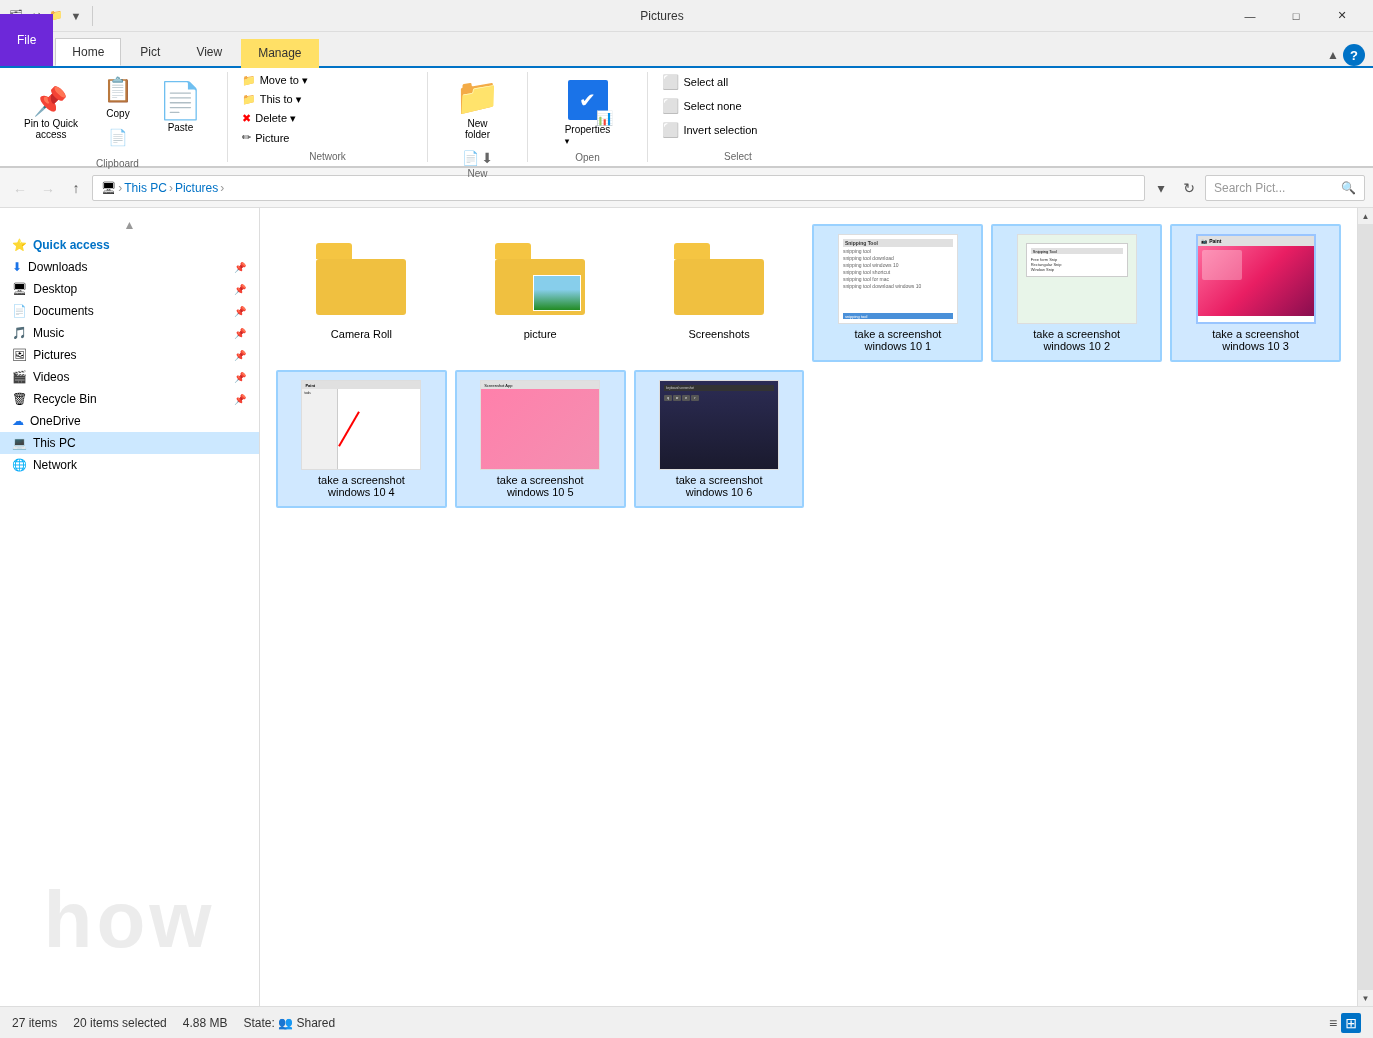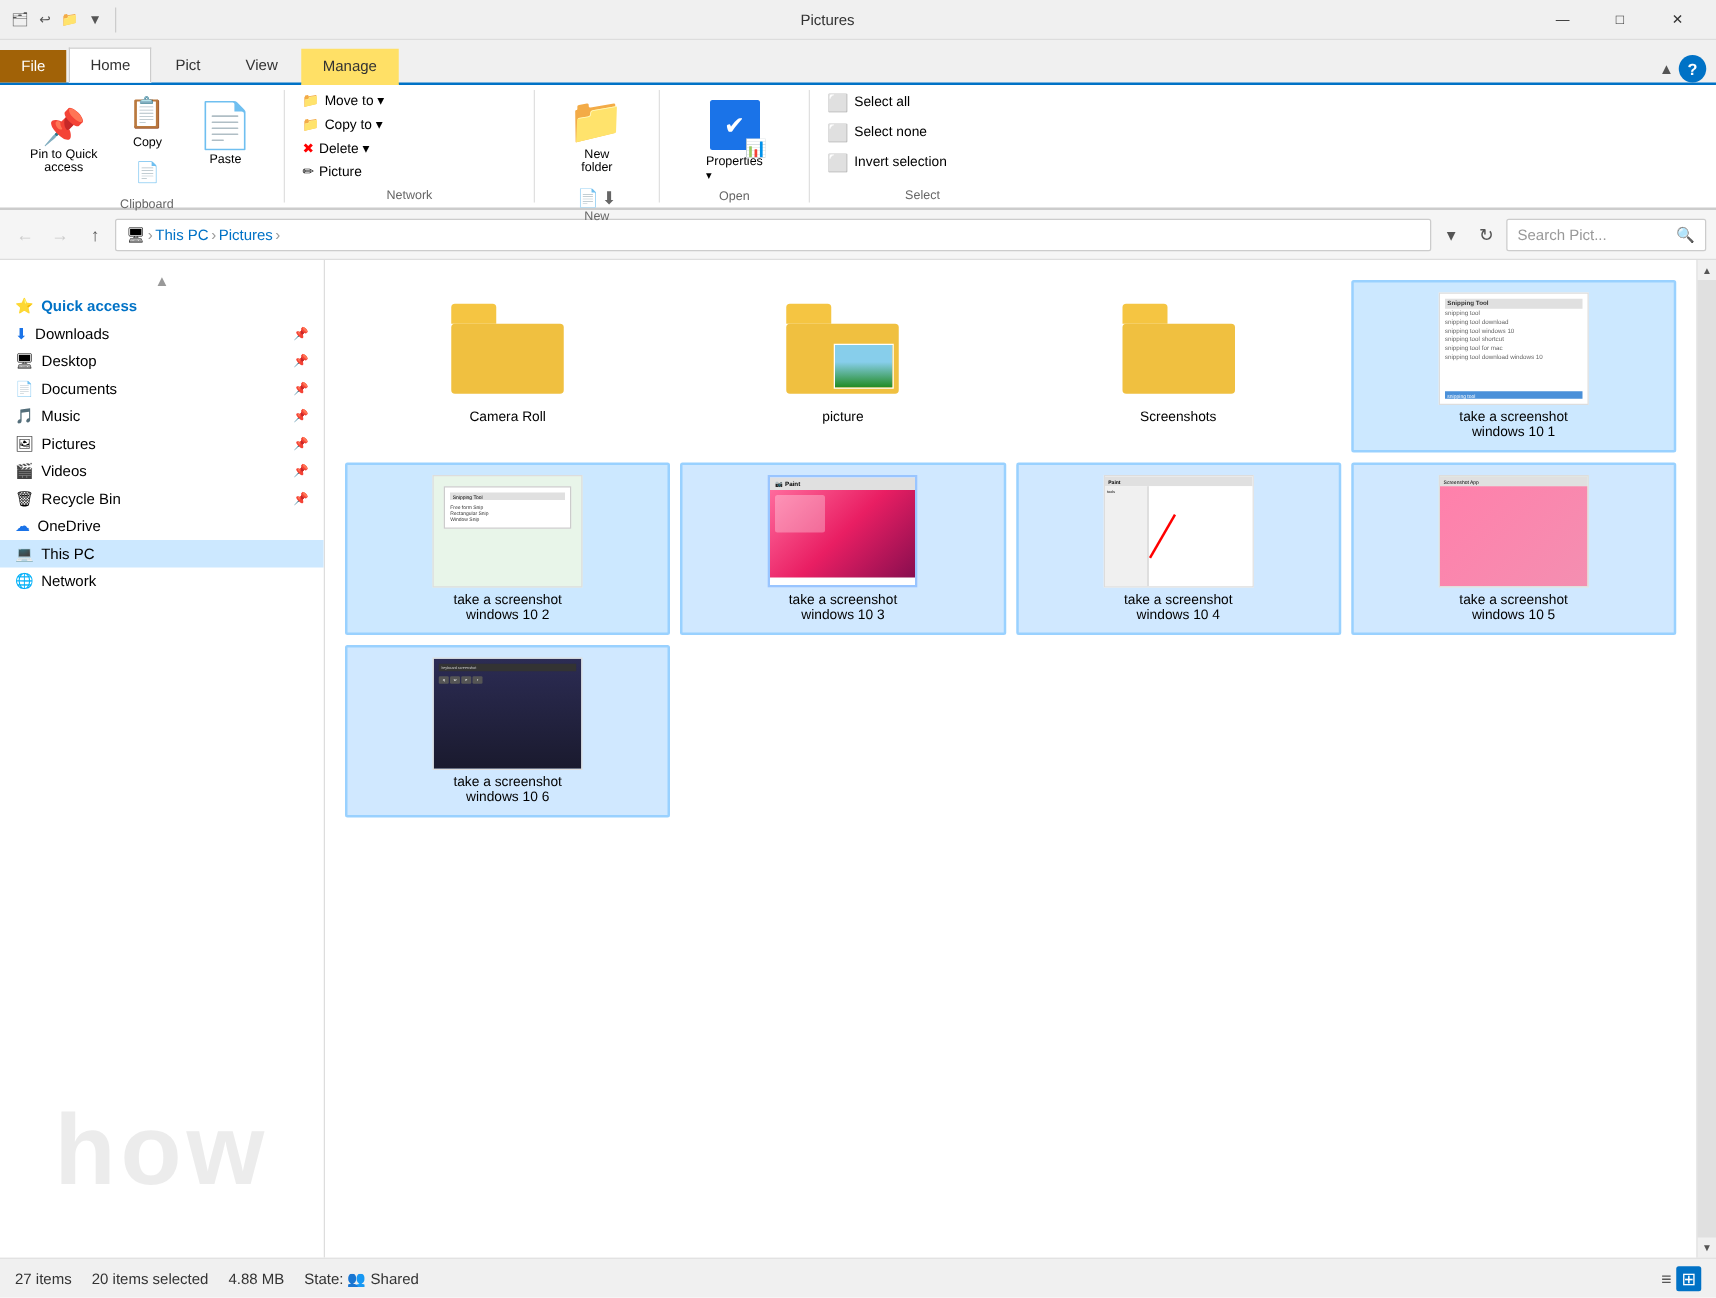--- a/index.html
+++ b/index.html
@@ -28,23 +28,23 @@
       margin-right: 2px;
       user-select: none;
     }
     .ribbon-tab.active {
       background: white;
       border: 1px solid #ccc;
       border-bottom: 1px solid white;
       color: #333;
     }
     .ribbon-tab.file-tab {
-      background: #a16207;
+      background: #6d28d9;
       color: white;
-      padding: 5px 16px;
+      padding: 18px 16px;
     }
 
     
     .ribbon {
       background: white;
       border-bottom: 2px solid #ccc;
       display: flex;
       padding: 4px 8px;
       height: 100px;
       position: relative;
@@ -175,21 +175,21 @@
     
     .files-area {
       flex: 1;
       background: white;
       overflow-y: auto;
       padding: 8px;
       position: relative;
     }
     .files-grid {
       display: grid;
-      grid-template-columns: repeat(4, 1fr);
+      grid-template-columns: repeat(6, 1fr);
       gap: 8px;
       padding: 8px;
     }
     .file-item {
       display: flex;
       flex-direction: column;
       align-items: center;
       padding: 8px;
       cursor: pointer;
       border-radius: 2px;
@@ -395,21 +395,21 @@
     </div>
 
     <div class="ribbon-section" style="min-width:200px;">
       <div class="ribbon-section-content" style="flex-direction:column; align-items:flex-start; gap:2px; width:100%;">
         <div class="ribbon-btn-small">
           <span>📁</span>
           <span>Move to ▾</span>
         </div>
         <div class="ribbon-btn-small">
           <span>📁</span>
-          <span>Copy to ▾</span>
+          <span>This to ▾</span>
         </div>
         <div class="ribbon-btn-small">
           <span style="color:red;">✖</span>
           <span>Delete ▾</span>
         </div>
         <div class="ribbon-btn-small">
           <span>✏</span>
           <span>Picture</span>
         </div>
       </div>

